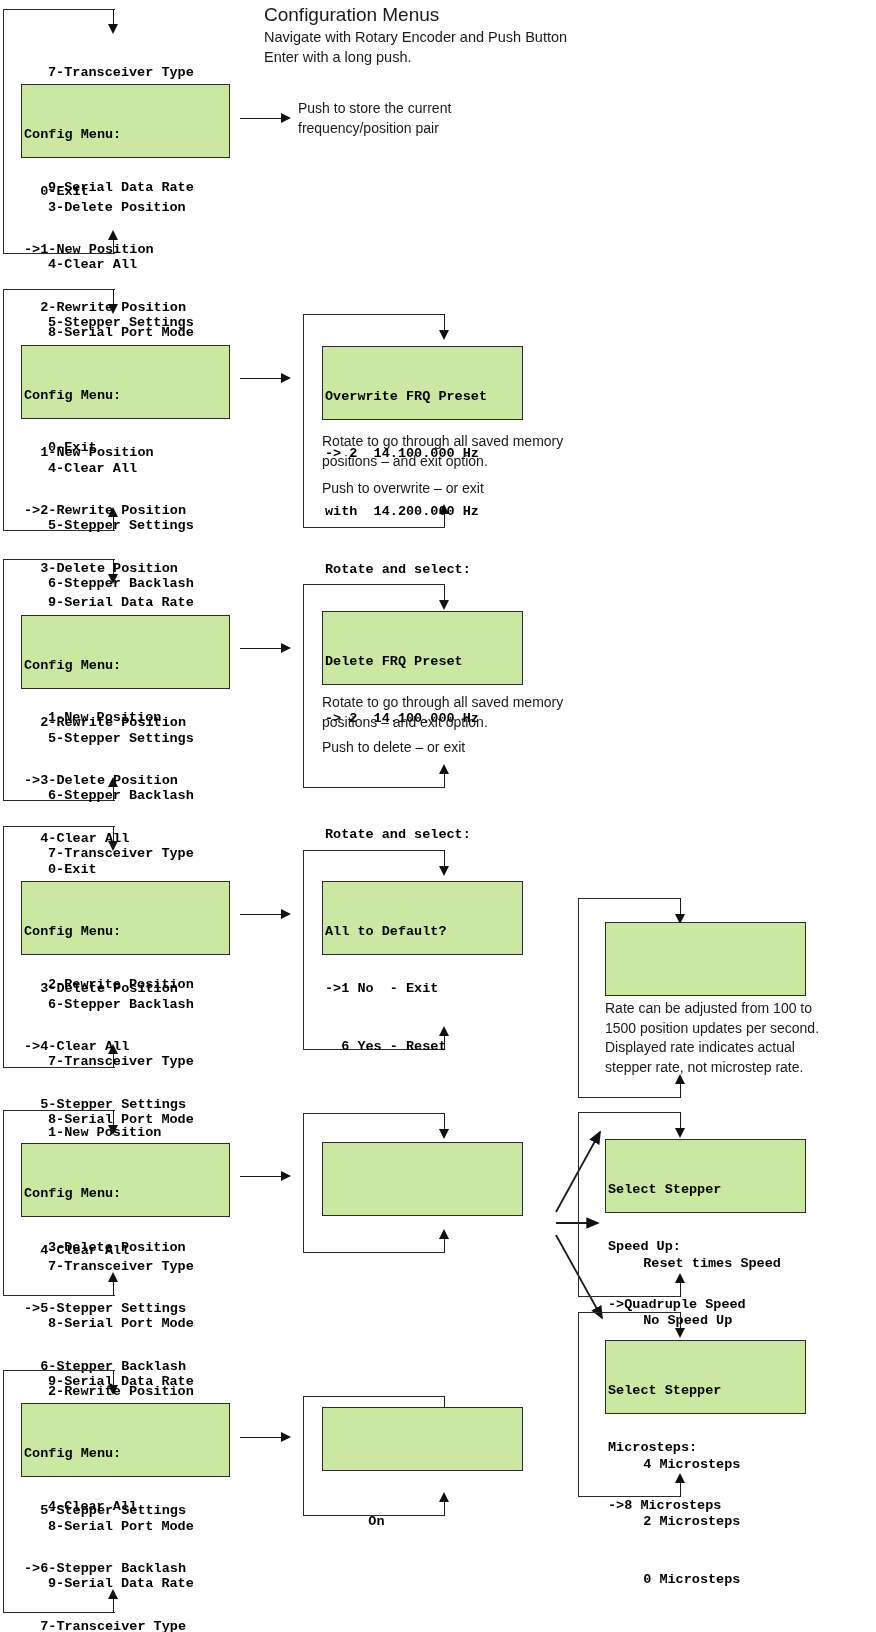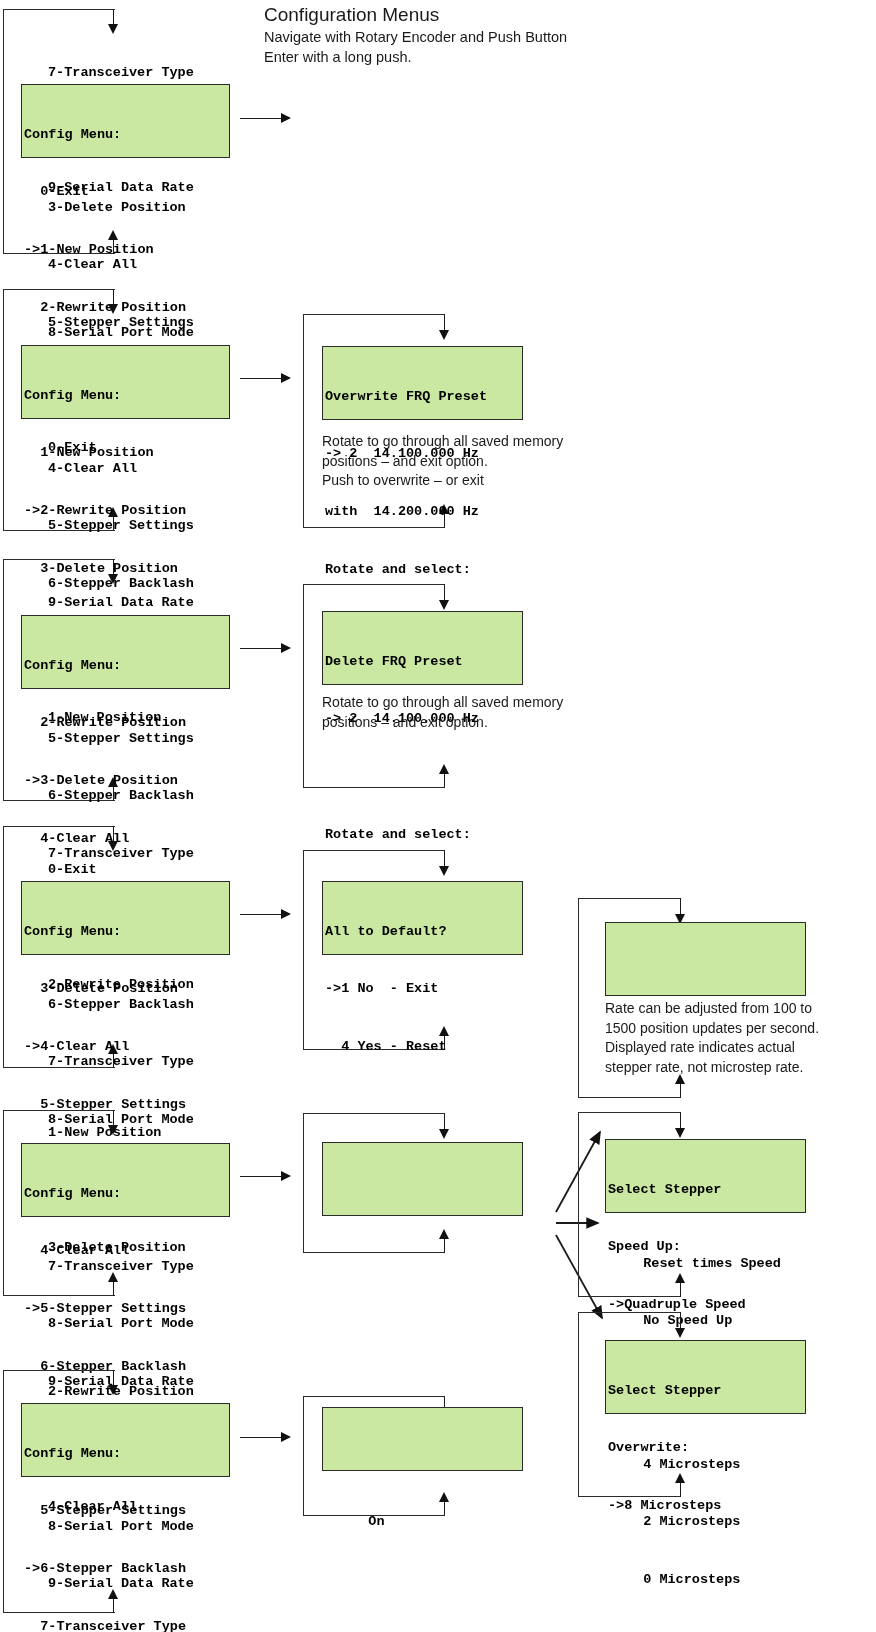--- a/index.html
+++ b/index.html
@@ -79,20 +79,24 @@
 
   <div class="menu-col mono" style="left:21px;top:159px;width:215px;">
     <div class="menu-row" style="padding-left:27px;">3-Delete Position</div>
     <div class="menu-row" style="padding-left:27px;">4-Clear All</div>
     <div class="menu-row" style="padding-left:27px;">5-Stepper Settings</div>
     <div class="menu-row" style="padding-left:27px;">6-Stepper Backlash</div>
   </div>
 
   <div class="hline" style="left:240px;top:118px;width:42px;"></div>
   <div class="arr-r" style="left:281px;top:113px;"></div>
+  <div class="note" style="left:298px;top:99px;width:230px;">
+    <div>Push to store the current</div>
+    <div>frequency/position pair</div>
+  </div>
 
   <div class="loopbox" style="left:3px;top:289px;width:112px;height:242px;border-right:none;"></div>
   <div class="vline" style="left:113px;top:289px;height:16px;"></div>
   <div class="arr-d" style="left:108px;top:304px;"></div>
   <div class="vline" style="left:113px;top:516px;height:15px;"></div>
   <div class="arr-u" style="left:108px;top:507px;"></div>
 
   <div class="menu-col mono" style="left:21px;top:284px;width:215px;">
     <div class="menu-row" style="padding-left:27px;">8-Serial Port Mode</div>
     <div class="menu-row" style="padding-left:27px;">9-Serial Data Rate</div>
@@ -126,21 +130,21 @@
   <div class="lcd" style="left:322px;top:346px;width:201px;height:74px;"></div>
   <div class="menu-col mono" style="left:325px;top:348px;width:198px;">
     <div class="menu-row">Overwrite FRQ Preset</div>
     <div class="menu-row">-&gt; 2  14.100.000 Hz</div>
     <div class="menu-row">with  14.200.000 Hz</div>
     <div class="menu-row">Rotate and select:</div>
   </div>
   <div class="note" style="left:322px;top:432px;width:300px;">
     <div>Rotate to go through all saved memory</div>
     <div>positions – and exit option.</div>
-    <div style="margin-top:0;">Push to overwrite – or exit</div>
+    <div style="margin-top:8px;">Push to overwrite – or exit</div>
   </div>
 
   <div class="loopbox" style="left:3px;top:559px;width:112px;height:242px;border-right:none;"></div>
   <div class="vline" style="left:113px;top:559px;height:16px;"></div>
   <div class="arr-d" style="left:108px;top:574px;"></div>
   <div class="vline" style="left:113px;top:786px;height:15px;"></div>
   <div class="arr-u" style="left:108px;top:777px;"></div>
 
   <div class="menu-col mono" style="left:21px;top:554px;width:215px;">
     <div class="menu-row" style="padding-left:27px;">9-Serial Data Rate</div>
@@ -175,20 +179,21 @@
   <div class="lcd" style="left:322px;top:611px;width:201px;height:74px;"></div>
   <div class="menu-col mono" style="left:325px;top:613px;width:198px;">
     <div class="menu-row">Delete FRQ Preset</div>
     <div class="menu-row">-&gt; 2  14.100.000 Hz</div>
     <div class="menu-row"></div>
     <div class="menu-row">Rotate and select:</div>
   </div>
   <div class="note" style="left:322px;top:693px;width:300px;">
     <div>Rotate to go through all saved memory</div>
     <div>positions – and exit option.</div>
+    <div style="margin-top:6px;">Push to delete – or exit</div>
   </div>
 
   <div class="loopbox" style="left:3px;top:826px;width:112px;height:242px;border-right:none;"></div>
   <div class="vline" style="left:113px;top:826px;height:16px;"></div>
   <div class="arr-d" style="left:108px;top:841px;"></div>
   <div class="vline" style="left:113px;top:1053px;height:15px;"></div>
   <div class="arr-u" style="left:108px;top:1044px;"></div>
 
   <div class="menu-col mono" style="left:21px;top:821px;width:215px;">
     <div class="menu-row" style="padding-left:27px;">0-Exit</div>
@@ -217,21 +222,21 @@
   <div class="loopbox" style="left:303px;top:850px;width:142px;height:200px;border-right:none;"></div>
   <div class="vline" style="left:444px;top:850px;height:17px;"></div>
   <div class="arr-d" style="left:439px;top:866px;"></div>
   <div class="vline" style="left:444px;top:1035px;height:15px;"></div>
   <div class="arr-u" style="left:439px;top:1026px;"></div>
 
   <div class="lcd" style="left:322px;top:881px;width:201px;height:74px;"></div>
   <div class="menu-col mono" style="left:325px;top:883px;width:198px;">
     <div class="menu-row">All to Default?</div>
     <div class="menu-row">-&gt;1 No  - Exit</div>
-    <div class="menu-row">  4 Yes - Reset</div>
+    <div class="menu-row">  6 Yes - Reset</div>
     <div class="menu-row"></div>
   </div>
 
   <div class="loopbox" style="left:578px;top:898px;width:103px;height:200px;border-right:none;"></div>
   <div class="vline" style="left:680px;top:898px;height:17px;"></div>
   <div class="arr-d" style="left:675px;top:914px;"></div>
   <div class="vline" style="left:680px;top:1083px;height:15px;"></div>
   <div class="arr-u" style="left:675px;top:1074px;"></div>
 
   <div class="lcd" style="left:605px;top:922px;width:201px;height:74px;"></div>
@@ -353,21 +358,21 @@
 
   <div class="loopbox" style="left:578px;top:1312px;width:103px;height:185px;border-right:none;"></div>
   <div class="vline" style="left:680px;top:1312px;height:17px;"></div>
   <div class="arr-d" style="left:675px;top:1328px;"></div>
   <div class="vline" style="left:680px;top:1482px;height:15px;"></div>
   <div class="arr-u" style="left:675px;top:1473px;"></div>
 
   <div class="lcd" style="left:605px;top:1340px;width:201px;height:74px;"></div>
   <div class="menu-col mono" style="left:608px;top:1342px;width:198px;">
     <div class="menu-row">Select Stepper</div>
-    <div class="menu-row">Overwrite:</div>
+    <div class="menu-row">Microsteps:</div>
     <div class="menu-row">-&gt;8 Microsteps</div>
     <div class="menu-row"></div>
   </div>
   <div class="menu-col mono" style="left:608px;top:1416px;width:200px;">
     <div class="menu-row" style="padding-left:19px;">  4 Microsteps</div>
     <div class="menu-row" style="padding-left:19px;">  2 Microsteps</div>
     <div class="menu-row" style="padding-left:19px;">  0 Microsteps</div>
   </div>
 
 </div>

